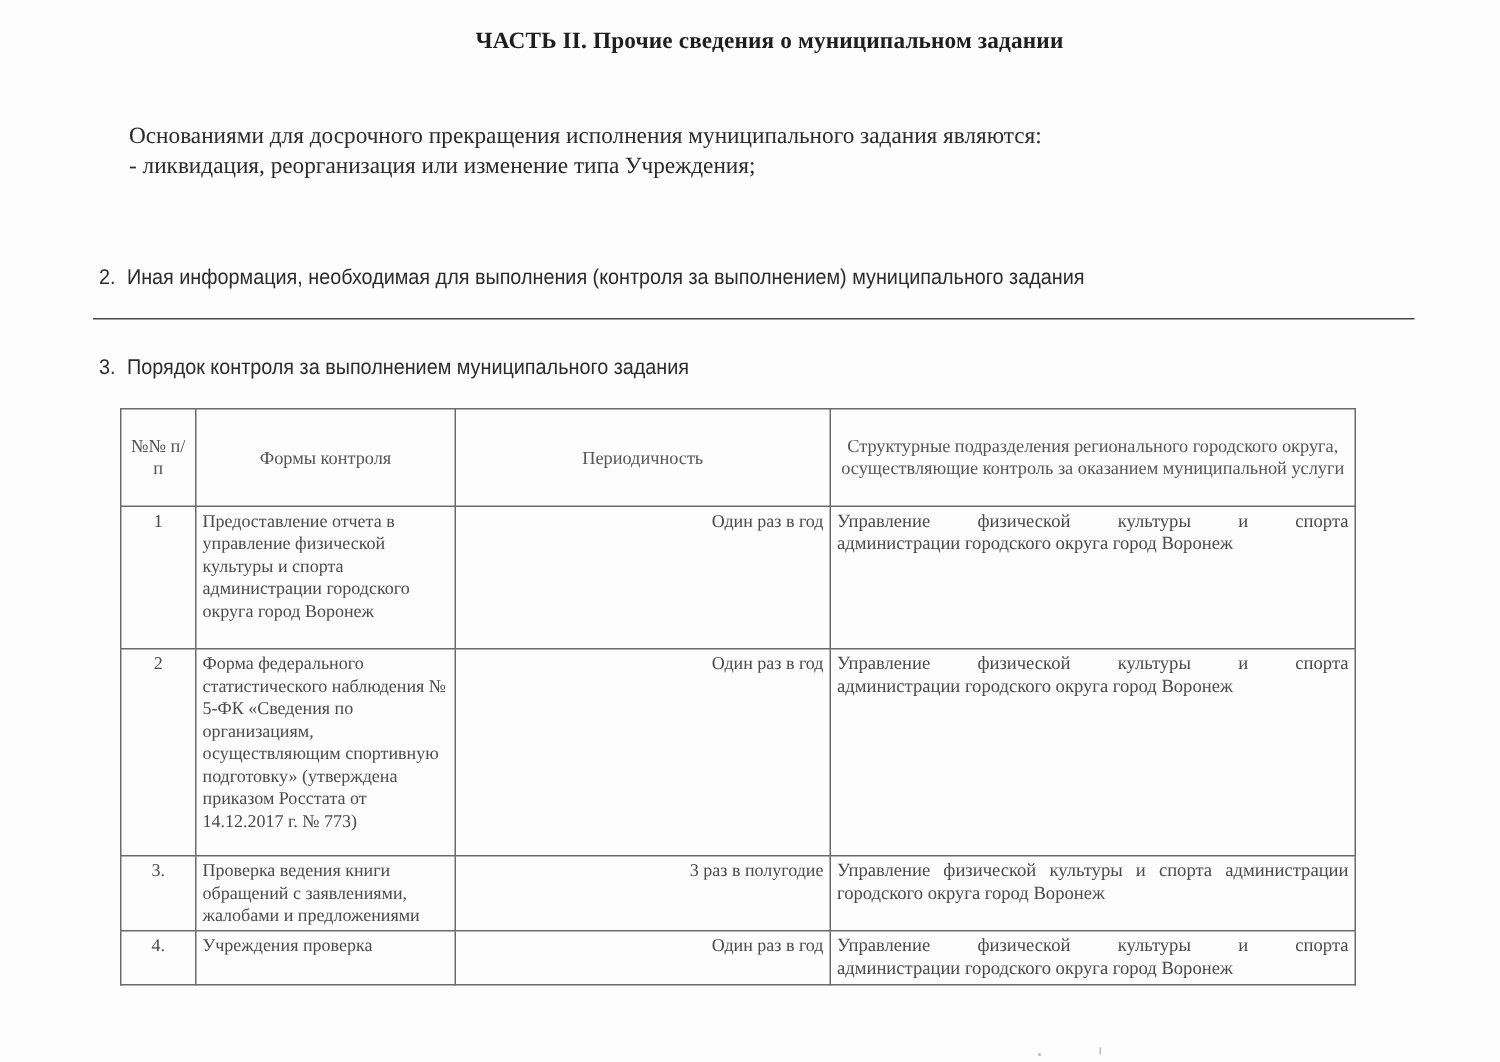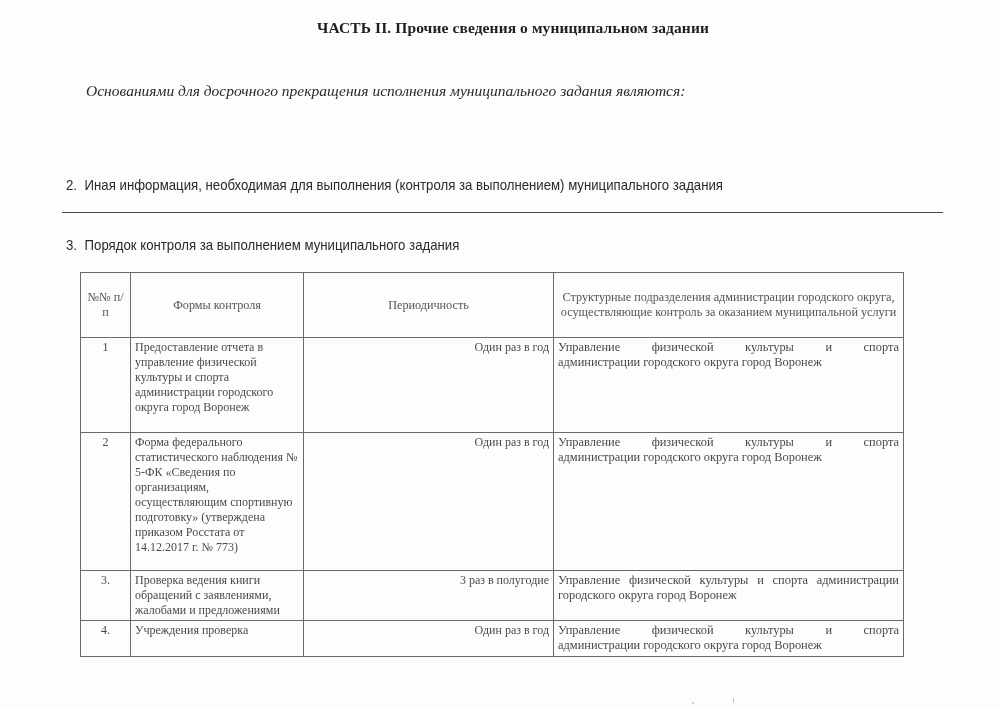--- a/index.html
+++ b/index.html
@@ -38,21 +38,21 @@
       font-size: 15.5px;
       line-height: 19.5px;
       color: #2a2a2a;
       white-space: nowrap;
     }
     .section .num {
       display: inline-block;
       width: 20px;
     }
     .sec1 { top: 81px; }
-    .sec1 .indent { padding-left: 20px; font-style: italic; }
+    .sec1 .indent { padding-left: 20px; }
     .sec2 { top: 176px; font-family: "Liberation Sans", sans-serif; font-size: 14.2px; transform: scaleX(0.93); transform-origin: left; }
     .sec3 { top: 236px; font-family: "Liberation Sans", sans-serif; font-size: 14.2px; transform: scaleX(0.93); transform-origin: left; }
     .rule {
       position: absolute;
       left: 62px; width: 881px;
       top: 212px;
       height: 0;
       border-top: 1.5px solid #4a4a4a;
     }
     table.control {
@@ -104,20 +104,21 @@
   </style>
 </head>
 <body>
 
 <div class="page">
 
   <div class="title">ЧАСТЬ II. Прочие сведения о муниципальном задании</div>
 
   <div class="section sec1">
     <div class="indent">Основаниями  для досрочного прекращения исполнения муниципального задания являются:</div>
+    <div class="indent">- ликвидация, реорганизация или изменение типа Учреждения;</div>
   </div>
 
   <div class="section sec2">
     <span class="num">2.</span><span>Иная информация, необходимая для выполнения (контроля за выполнением) муниципального задания</span>
   </div>
 
   <div class="rule"></div>
 
   <div class="section sec3">
     <span class="num">3.</span><span>Порядок контроля за выполнением муниципального задания</span>
@@ -128,21 +129,21 @@
       <col class="c-num">
       <col class="c-form">
       <col class="c-period">
       <col class="c-dept">
     </colgroup>
     <tbody>
         <tr class="hdr">
       <th>№№ п/п</th>
       <th>Формы контроля</th>
       <th>Периодичность</th>
-      <th>Структурные подразделения администрации городского округа, осуществляющие контроль за оказанием муниципальной услуги</th>
+      <th>Структурные подразделения регионального городского округа, осуществляющие контроль за оказанием муниципальной услуги</th>
     </tr>
     <tr class="r1">
       <td class="num">1</td>
       <td>Предоставление отчета в управление физической культуры и спорта администрации городского округа город Воронеж</td>
       <td class="period">Один раз в год</td>
       <td class="dept justify-last">
         <span class="l1">Управление физической культуры и спорта</span>
         <span>администрации городского округа город Воронеж</span>
       </td>
     </tr>

